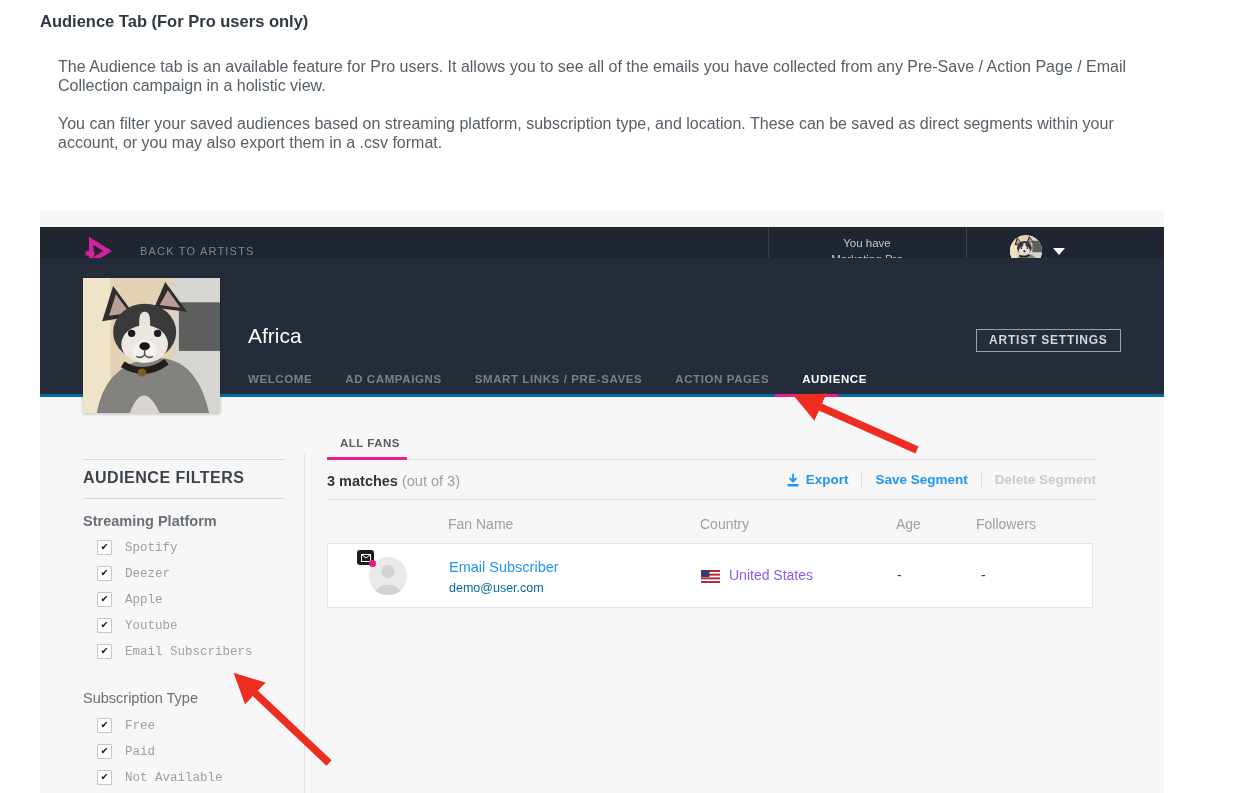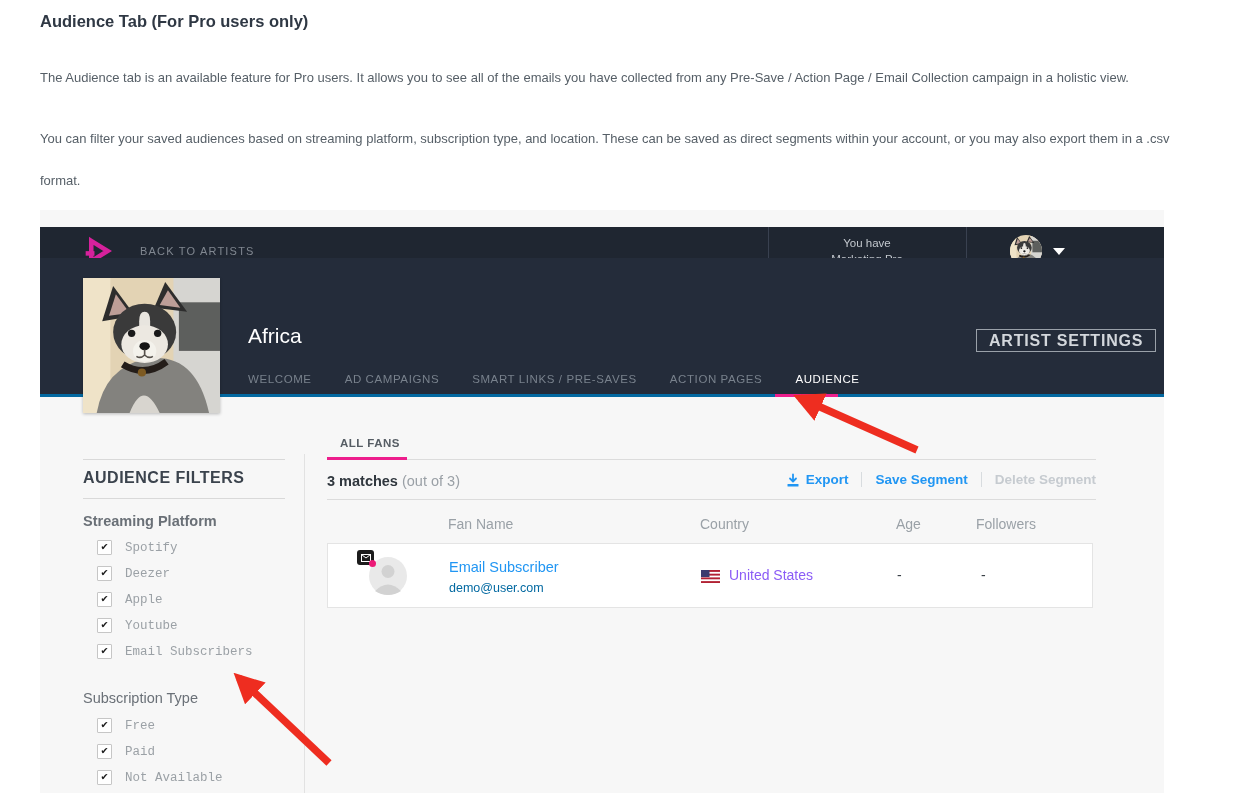--- a/index.html
+++ b/index.html
@@ -1,20 +1,20 @@
 <!DOCTYPE html>
 <html><head>
 <meta charset="utf-8">
 <style>
   * { box-sizing: border-box; margin: 0; padding: 0; }
   html,body { width:1241px; height:793px; background:#ffffff; overflow:hidden;
     font-family:"Liberation Sans", sans-serif; }
   .doc { position:absolute; left:40px; top:0; width:1130px; }
   .doc h3 { margin-top:12px; font-size:16.5px; font-weight:bold; color:#2f3844; }
-  .doc p { font-size:13px; line-height:42px; color:#565f67; }
+  .doc p { font-size:16px; line-height:19px; color:#565f67;margin-left:18px; }
   .doc p.p1 { margin-top:26px; }
   .doc p.p2 { margin-top:19px; }
 
   .shot { position:absolute; left:40px; top:210px; width:1124px; height:583px;
     background:#f7f7f7; overflow:hidden; }
 
   
   .topbar { position:absolute; left:0; top:17px; width:1124px; height:48px; background:#1f2631; }
   .logo { position:absolute; left:43px; top:8px; width:32px; height:32px; cursor:pointer; }
   .backlink { position:absolute; left:100px; top:0; height:48px; line-height:48px;
@@ -30,25 +30,25 @@
     border-left:6px solid transparent; border-right:6px solid transparent; border-top:7px solid #ffffff; }
 
   
   .appheader { position:absolute; left:0; top:48px; width:1124px; height:139px;
     background:#242c3a; border-bottom:3px solid #0369a1; }
   .artist-photo { position:absolute; left:43px; top:68px; width:137px; height:135px;
     z-index:5; box-shadow:0 1px 3px rgba(0,0,0,.25); }
   .artist-photo svg { display:block; width:137px; height:135px; }
   .artist-name { position:absolute; left:208px; top:66px; font-size:21px; color:#ffffff; }
   .settings-btn { position:absolute; left:936px; top:71px; height:23px; padding:0 12px;
-    border:1px solid #9aa1a9; background:transparent; color:#d3d7dc; font-size:16px;
+    border:1px solid #9aa1a9; background:transparent; color:#d3d7dc; font-size:12px;
     font-weight:bold; letter-spacing:0.8px; line-height:21px; cursor:pointer;
     font-family:"Liberation Sans", sans-serif; }
   .tabs { position:absolute; left:208px; bottom:9px; display:flex; gap:33px; }
-  .tab { font-size:11.5px; font-weight:normal; letter-spacing:0.6px; color:#78818c; cursor:pointer; }
+  .tab { font-size:11.5px; font-weight:bold; letter-spacing:0.6px; color:#78818c; cursor:pointer; }
   .tab.active { color:#ffffff; }
   .tab-underline { position:absolute; left:735px; top:184px; width:63px; height:3px;
     background:#ed1e8c; z-index:6; }
 
   
   .hr { position:absolute; height:1px; background:#d9d9d9; }
   .sb-hr1 { left:43px; top:249px; width:202px; }
   .sb-hr2 { left:43px; top:288px; width:202px; }
   .sb-title { position:absolute; left:43px; top:259px; font-size:16px; font-weight:bold;
     letter-spacing:0.5px; color:#3b434d; }

